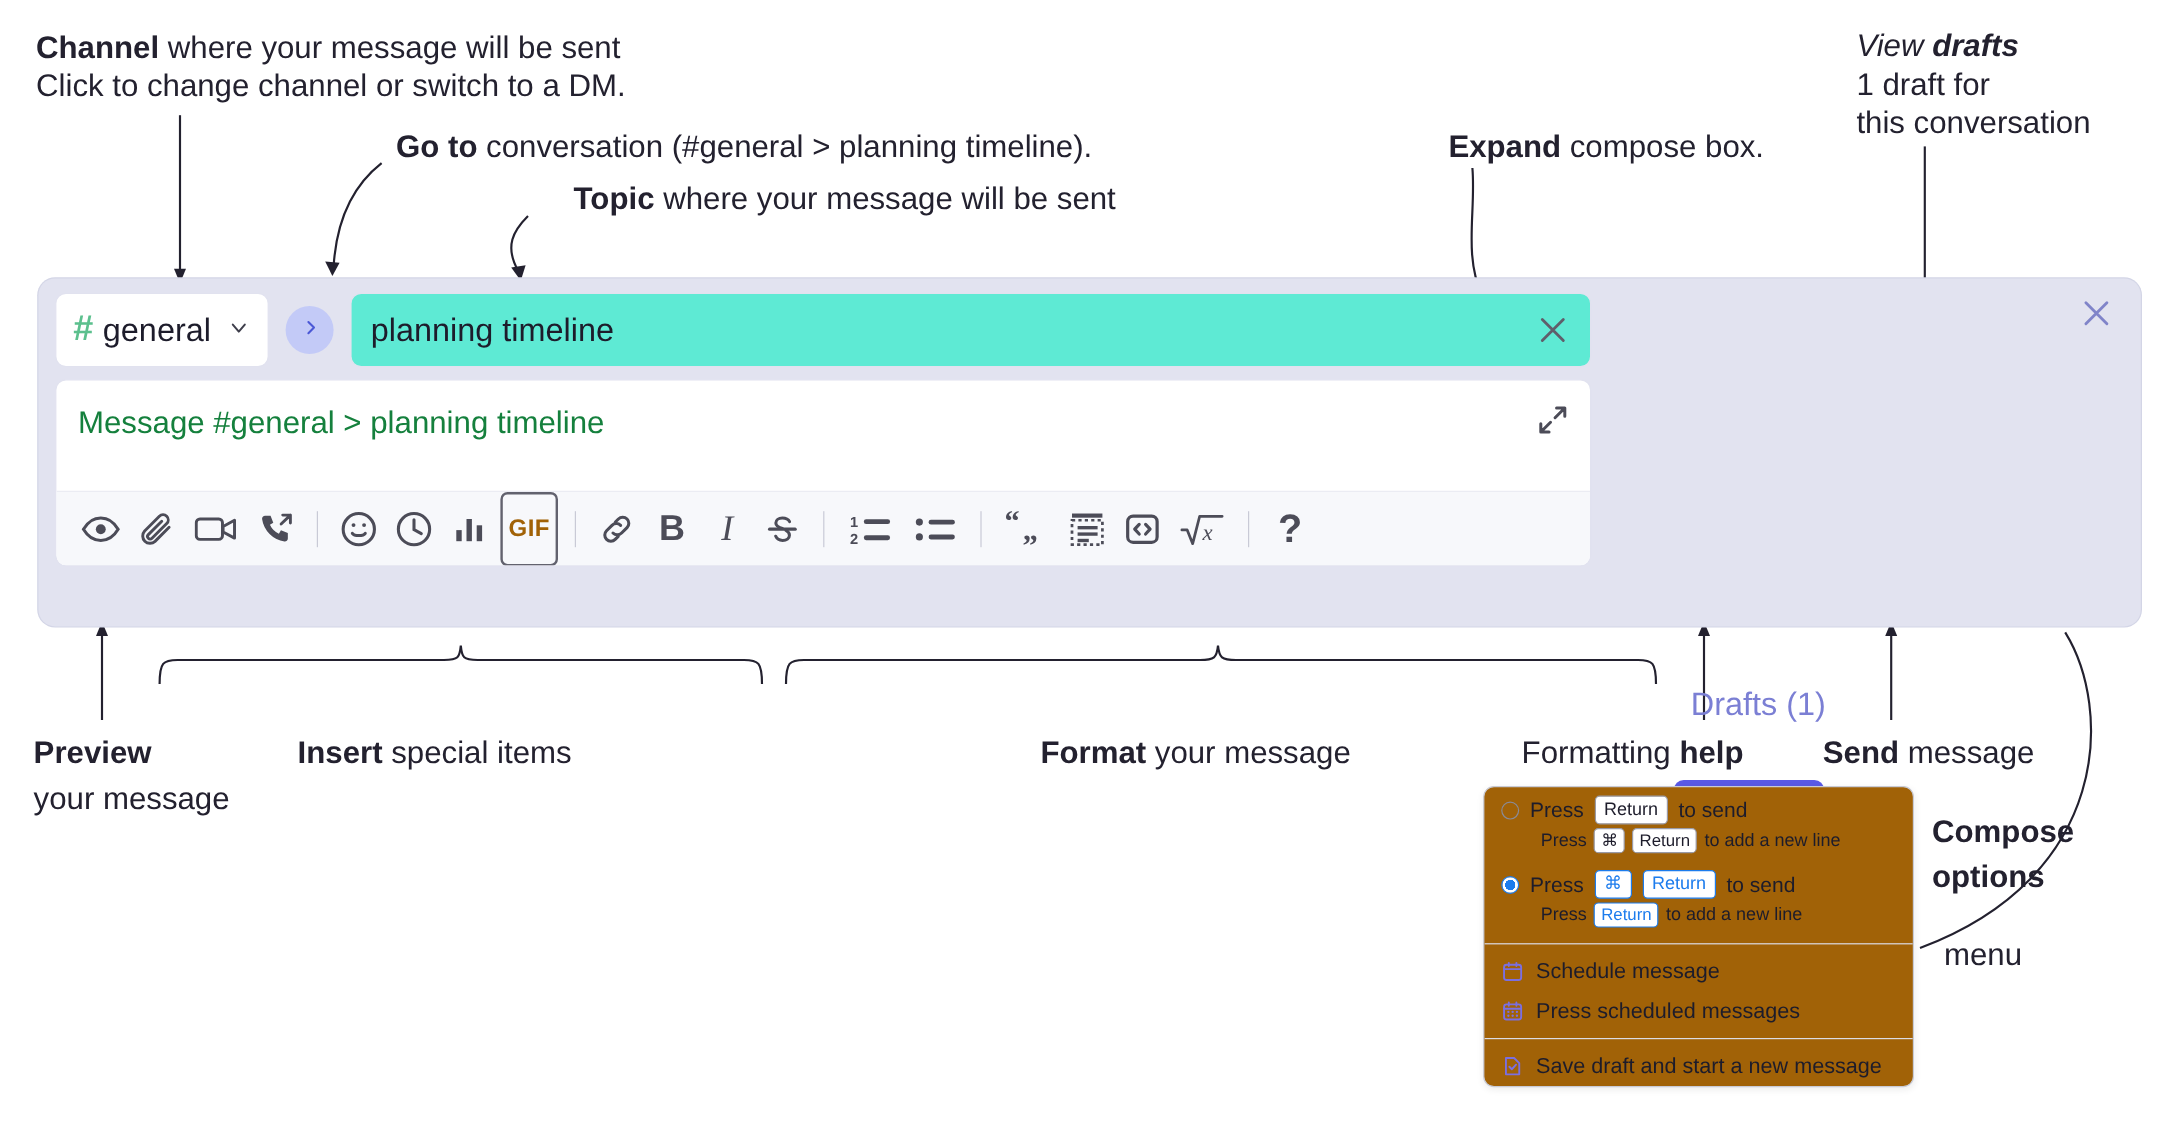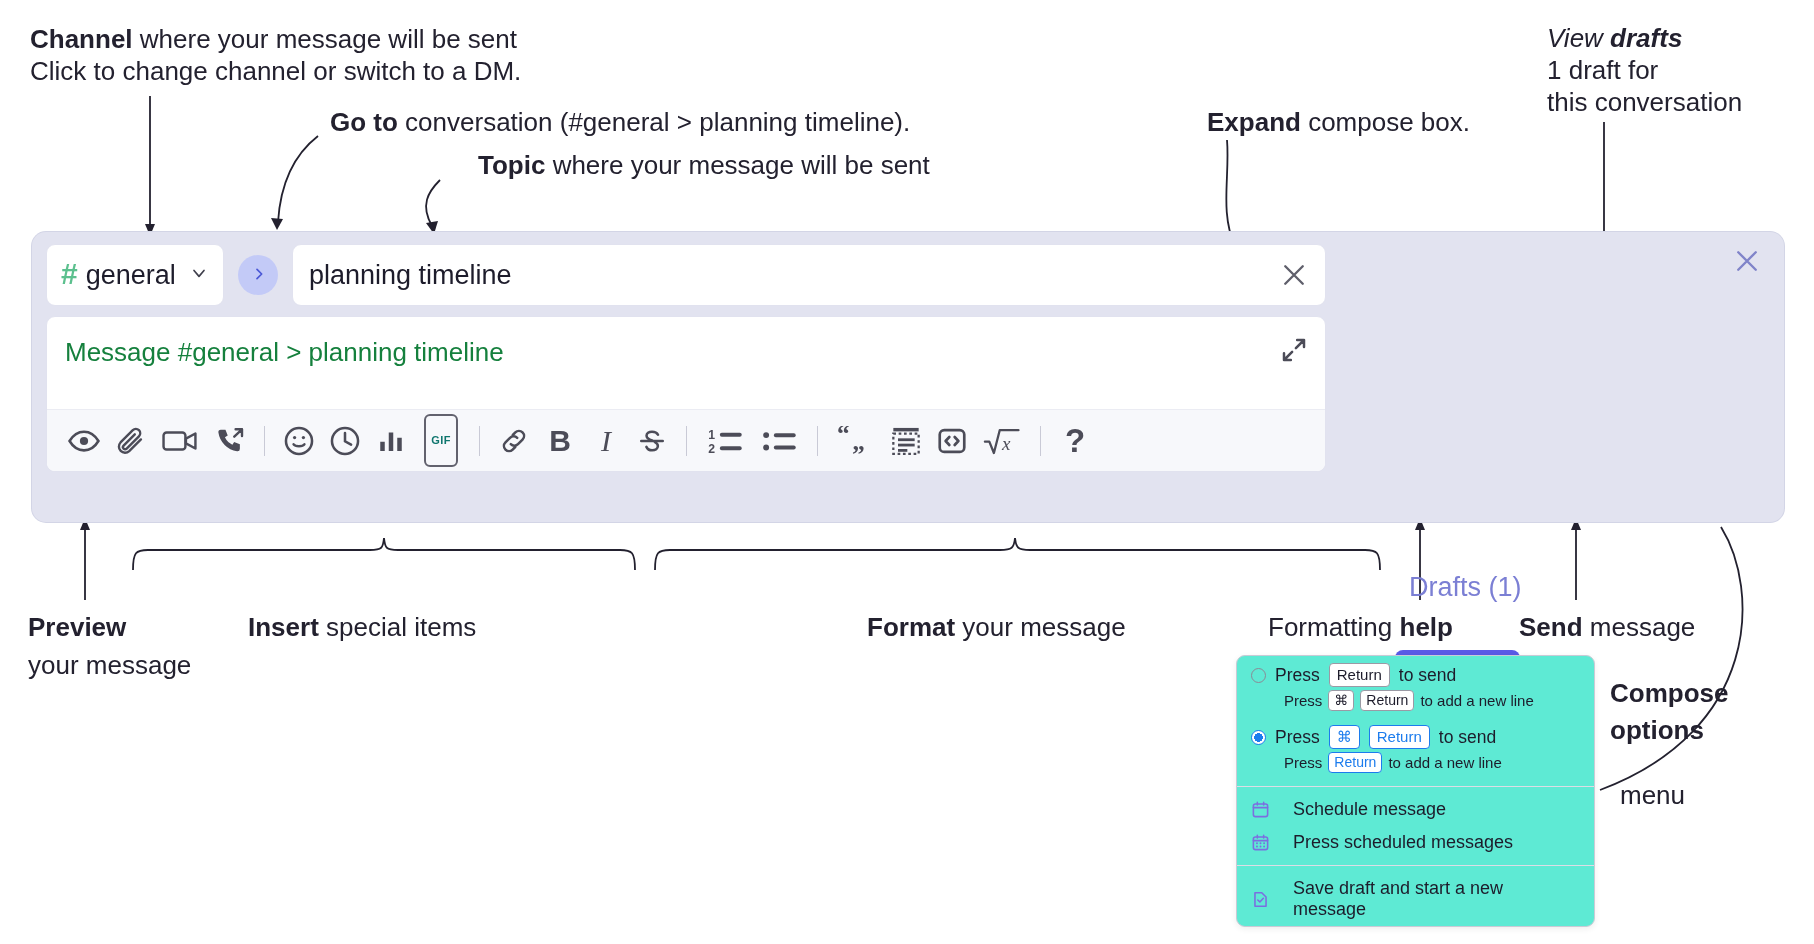--- a/index.html
+++ b/index.html
@@ -51,21 +51,21 @@
   #channel-picker .chev{margin-left:auto;color:#4a4a57;}
 
   #goto-button{
     position:absolute;left:192px;top:11px;width:40px;height:40px;border-radius:50%;
     background:#c3caf7;display:flex;align-items:center;justify-content:center;cursor:pointer;
   }
   #goto-button .gt{color:#4b58d6;font-size:25px;font-weight:700;line-height:1;transform:translateX(1px);}
 
   #topic-field{
     position:absolute;left:246px;top:0;right:0;height:62px;
-    background:#ffffff;border:1px solid #e1e2ef;border-radius:9px;
+    background:#5eead4;border:1px solid #e1e2ef;border-radius:9px;
     display:flex;align-items:center;padding:0 16px;box-sizing:border-box;
   }
   #topic-field .tval{font-size:27px;color:#1d1c2b;}
   #topic-clear{margin-left:auto;cursor:pointer;display:flex;align-items:center;}
 
   
   #message-box{
     position:relative;margin-top:10px;
     background:#ffffff;border:1px solid #e1e2ef;border-radius:9px;
     overflow:hidden;
@@ -82,21 +82,21 @@
     display:flex;align-items:center;padding:0 14px;box-sizing:border-box;gap:0;
   }
   .tbtn{
     width:46px;height:46px;display:flex;align-items:center;justify-content:center;
     cursor:pointer;color:#62626e;flex:0 0 auto;
   }
   .tbtn.w52{width:54px;}
   .tsep{width:1px;height:30px;background:#c9cad6;margin:0 11px;flex:0 0 auto;}
   .gifbox{
     border:2.5px solid #62626e;border-radius:6px;padding:19px 5px;
-    font-size:11px;font-weight:700;letter-spacing:.4px;color:#0f766e;line-height:1;
+    font-size:20px;font-weight:700;letter-spacing:.4px;color:#a16207;line-height:1;
   }
   .bglyph{font-size:30px;font-weight:700;color:#4c4c58;line-height:1;}
   .iglyph{font-size:30px;font-style:italic;font-family:"Liberation Serif",serif;color:#4c4c58;line-height:1;}
   .qglyph{font-size:33px;font-weight:700;color:#4c4c58;line-height:1;}
 
   
   #drafts-link{
     position:absolute;left:1377px;top:340px;font-size:27px;color:#7b7fd4;cursor:pointer;white-space:nowrap;
   }
   #send-button{
@@ -108,37 +108,37 @@
     display:flex;flex-direction:column;align-items:center;justify-content:center;gap:7px;cursor:pointer;
   }
   #compose-options i{width:9px;height:9px;border-radius:50%;background:#7b7fd4;display:block;}
   #widget-close{
     position:absolute;right:22px;top:14px;cursor:pointer;
   }
 
   
   #options-menu{
     position:absolute;left:1236px;top:655px;width:357px;
-    background:#5eead4;border:1px solid #c9cbd6;border-radius:9px;
+    background:#a16207;border:1px solid #c9cbd6;border-radius:9px;
     box-shadow:0 2px 6px rgba(0,0,0,.07);
     font-size:17.5px;color:#1d1c2b;overflow:hidden;
   }
   .omrow{display:flex;align-items:center;padding:7px 14px 2px 14px;gap:9px;cursor:pointer;}
   .omsub{padding:1px 14px 7px 47px;font-size:15px;color:#1d1c2b;display:flex;align-items:center;gap:6px;}
   .radio{width:15px;height:15px;border-radius:50%;border:1.6px solid #8a8a95;box-sizing:border-box;flex:0 0 auto;}
   .radio.on{border-color:#1c7ced;background:
       radial-gradient(circle at 50% 50%, #1c7ced 0 46%, #ffffff 48% 100%);}
   .key{
     border:1.3px solid #9a9aa5;border-radius:4px;padding:1px 7px;font-size:15px;
     color:#1d1c2b;background:#fff;line-height:1.35;display:inline-block;
   }
   .key.sm{font-size:14px;padding:0 5px;}
   .key.blue{border-color:#1c7ced;color:#1c7ced;}
   .omdiv{height:1px;background:#dcdde5;margin:6px 0;}
-  .omitem{display:flex;align-items:center;gap:23px;padding:6px 14px;cursor:pointer;font-size:18px;}
+  .omitem{display:flex;align-items:center;gap:10px;padding:6px 14px;cursor:pointer;font-size:18px;}
   .omitem .ic{color:#7b6fe0;display:flex;align-items:center;flex:0 0 auto;}
 </style>
 </head>
 <body>
 
 <svg class="overlay" viewBox="0 0 1814 944">
   <g fill="none" stroke="#23212f" stroke-width="1.8">
 
     <path d="M150 96 L150 229"></path>
 

